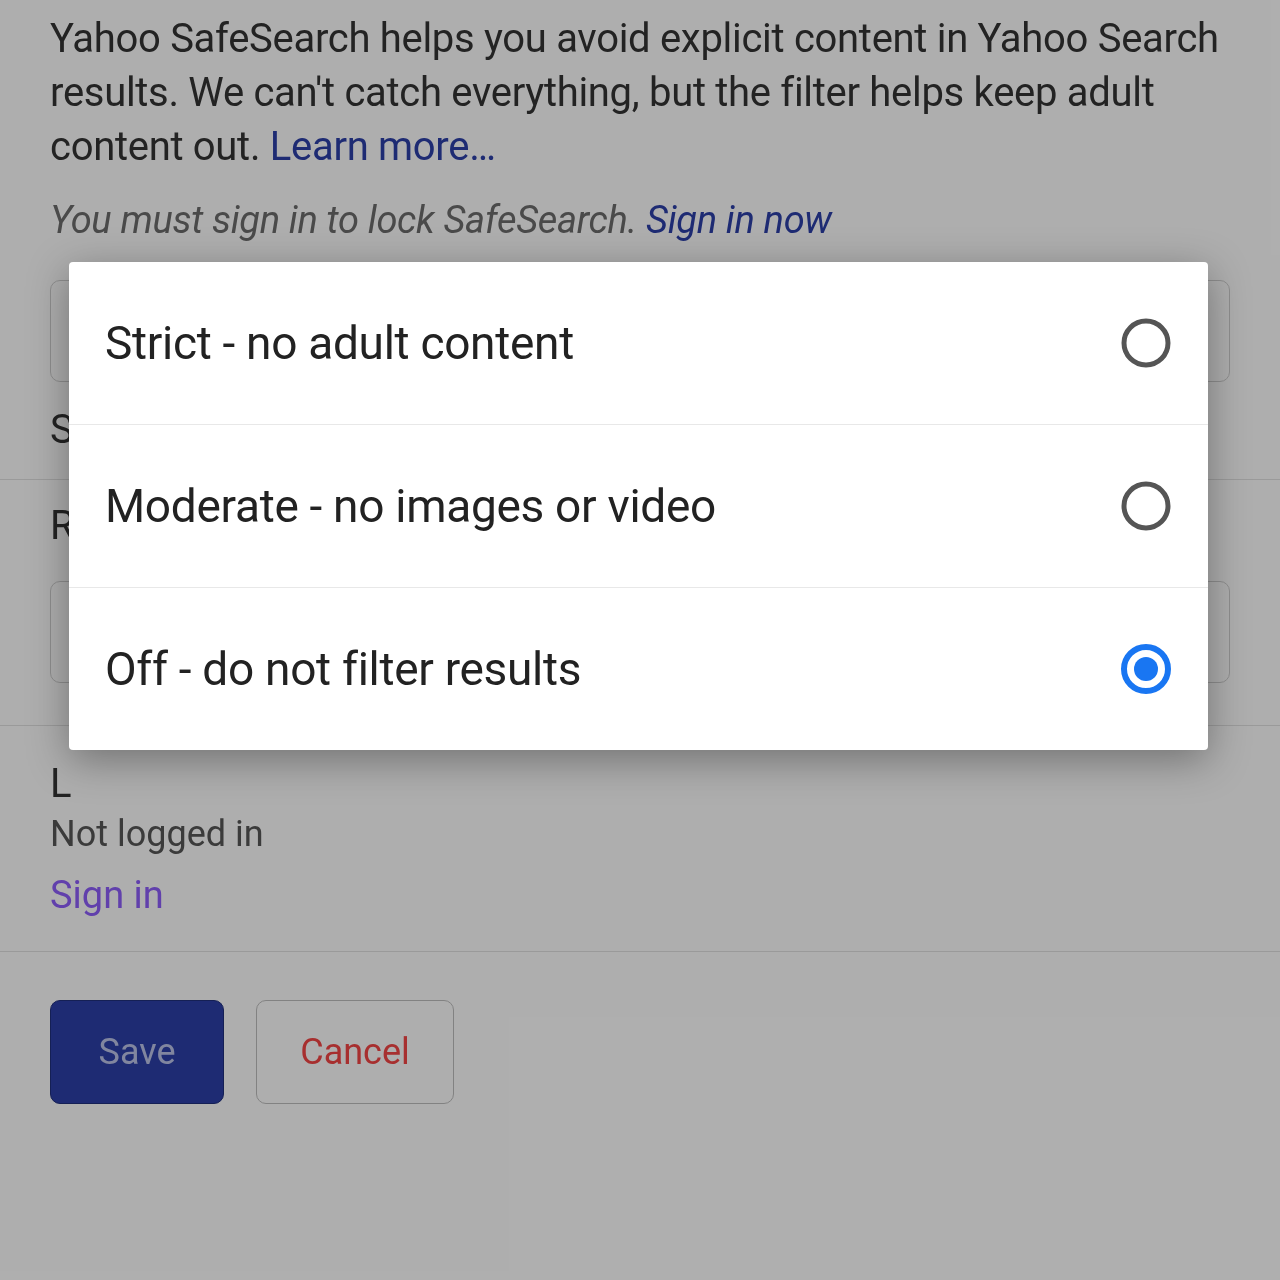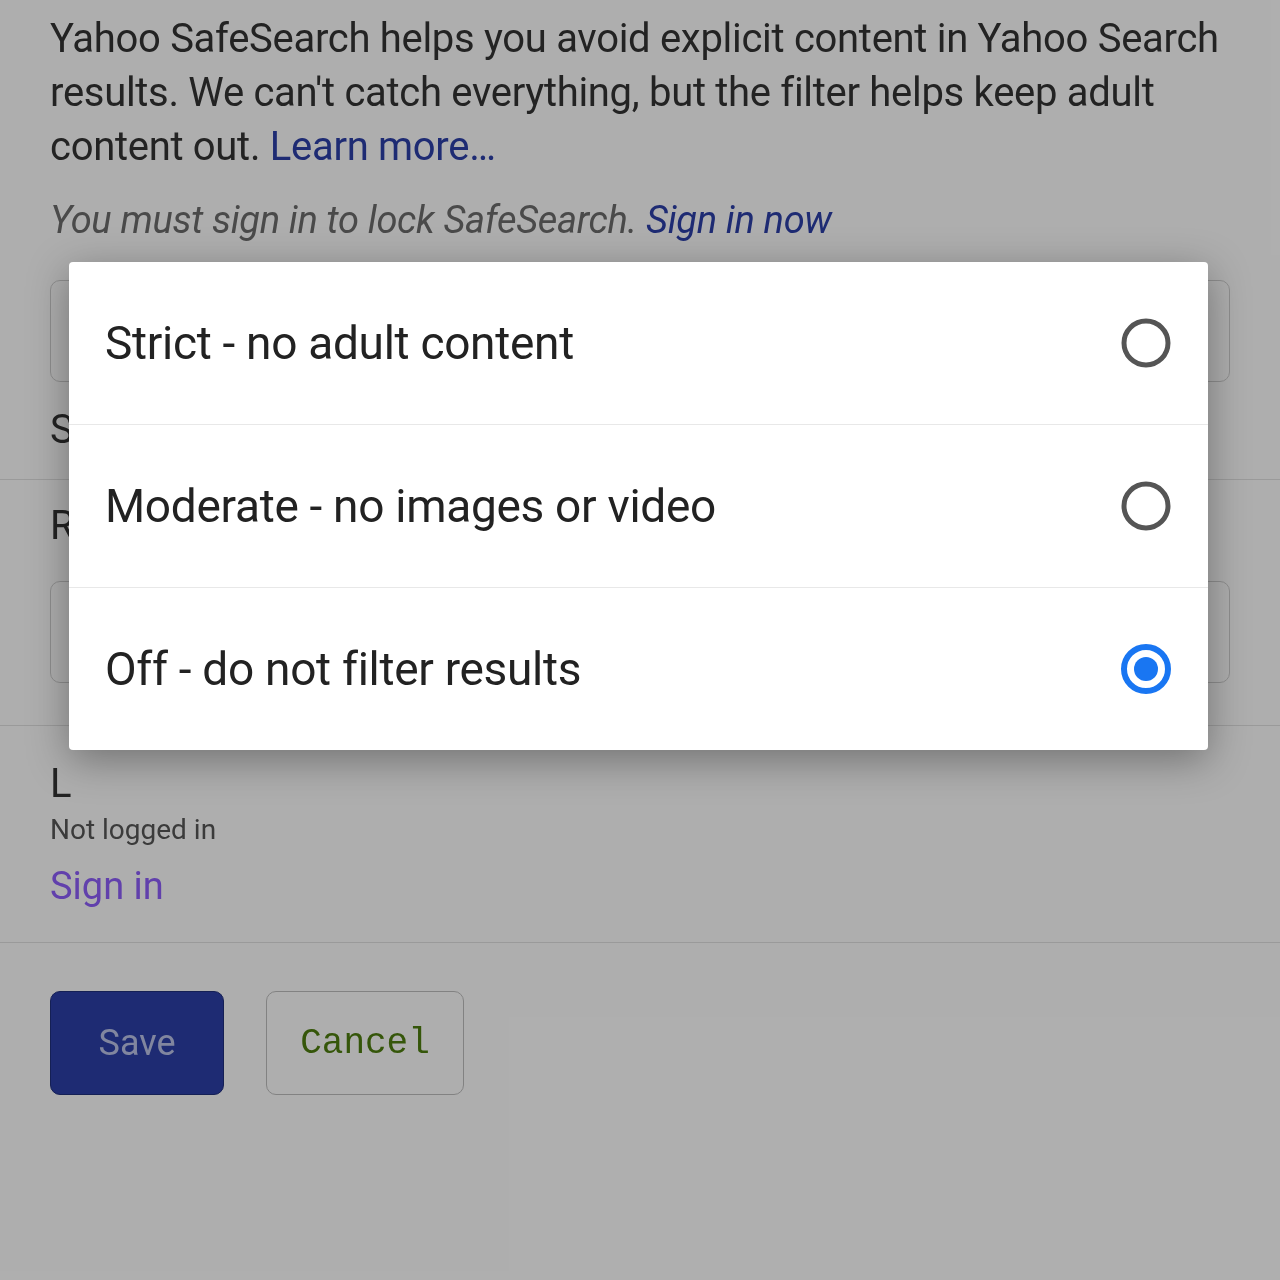--- a/index.html
+++ b/index.html
@@ -67,58 +67,57 @@
     margin-top: 32px;
     height: 102px;
     border: 1.5px solid #ccc;
     border-radius: 10px;
   }
 
   .login-section {
     margin-top: 34px;
   }
   .not-logged {
-    font-size: 28px;
+    font-size: 36px;
     color: #555;
     margin-top: 6px;
   }
   .signin2 {
     font-size: 38px;
     color: #8b5cf6;
     margin-top: 18px;
     cursor: pointer;
   }
 
   .button-row {
     margin-top: 48px;
     display: flex;
-    gap: 42px;
+    gap: 32px;
   }
   .btn {
     height: 104px;
     min-width: 174px;
     border-radius: 10px;
     font-size: 36px;
     display: flex;
     align-items: center;
     justify-content: center;
     padding: 0 28px;
     cursor: pointer;
   }
   .btn-save {
     background: #2b3ea5;
     color: #b9c1e4;
     border: 1.5px solid #1f2e7a;
   }
   .btn-cancel {
     background: transparent;
-    color: #4d7c0f;
+    color: #ef4444;
     border: 1.5px solid #bbb;
     min-width: 198px;
-    font-family: Liberation Mono, monospace;
   }
 
   
   .overlay {
     position: absolute;
     inset: 0;
     background: rgba(0,0,0,0.30);
   }
 
   

